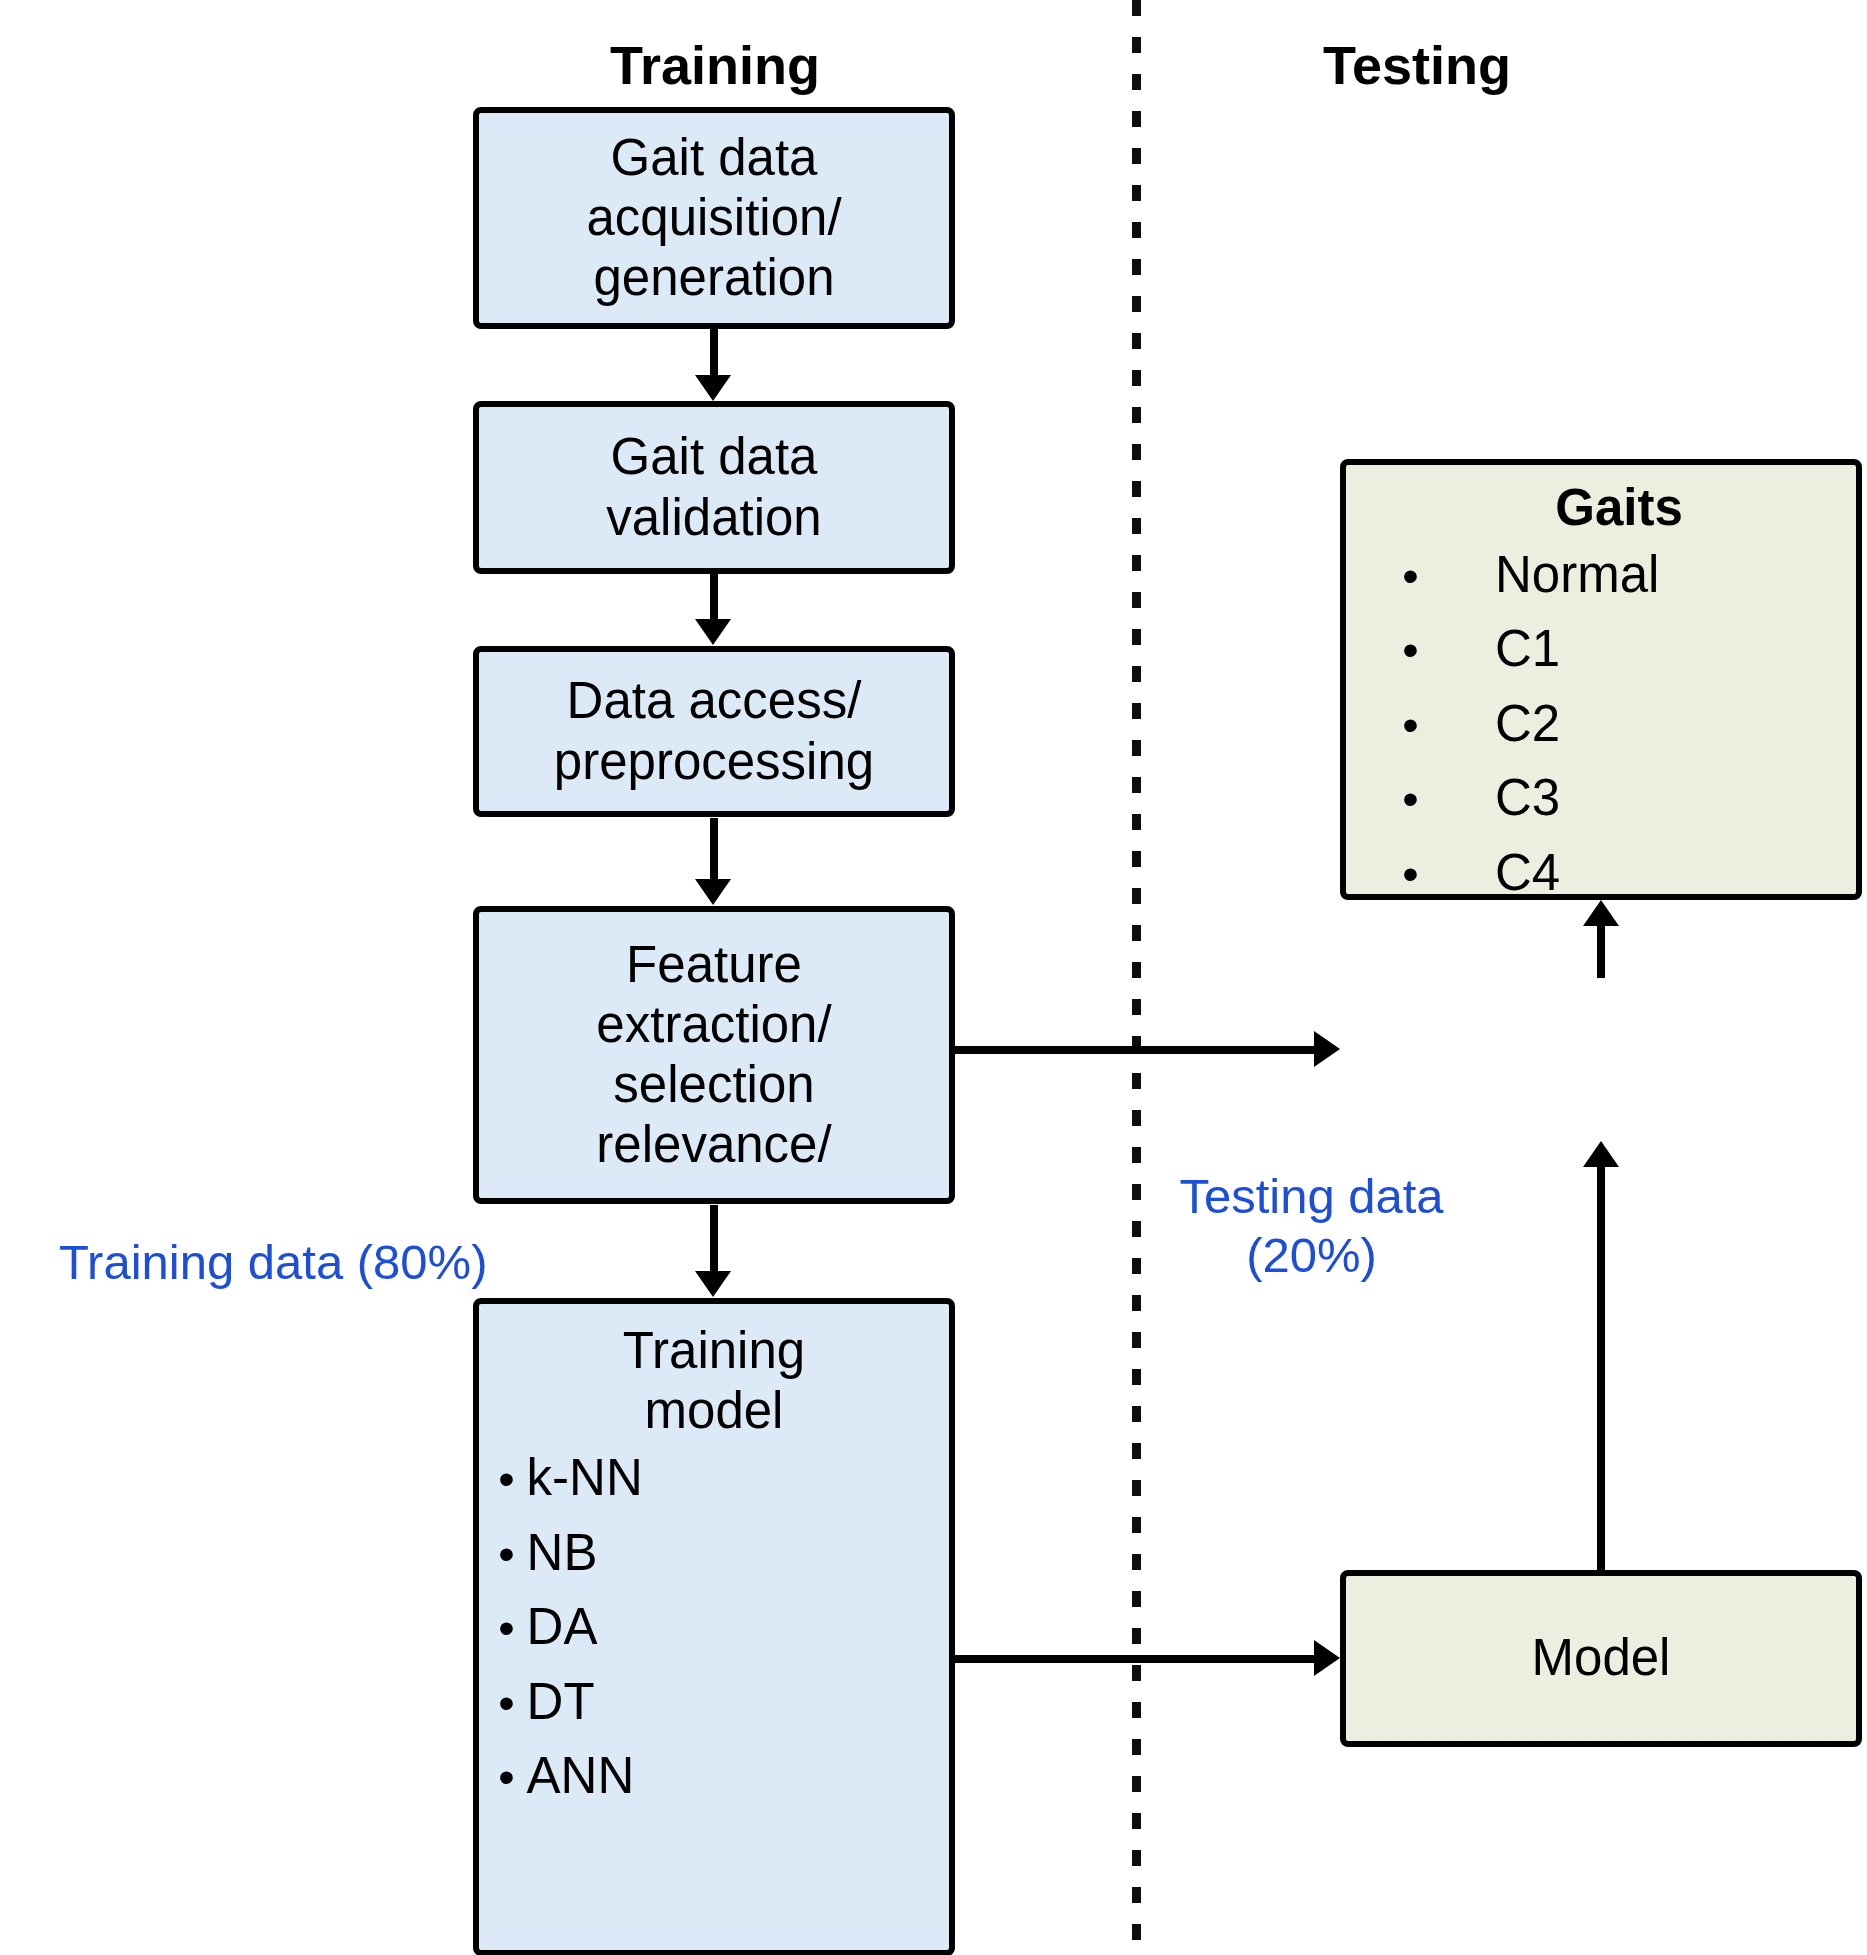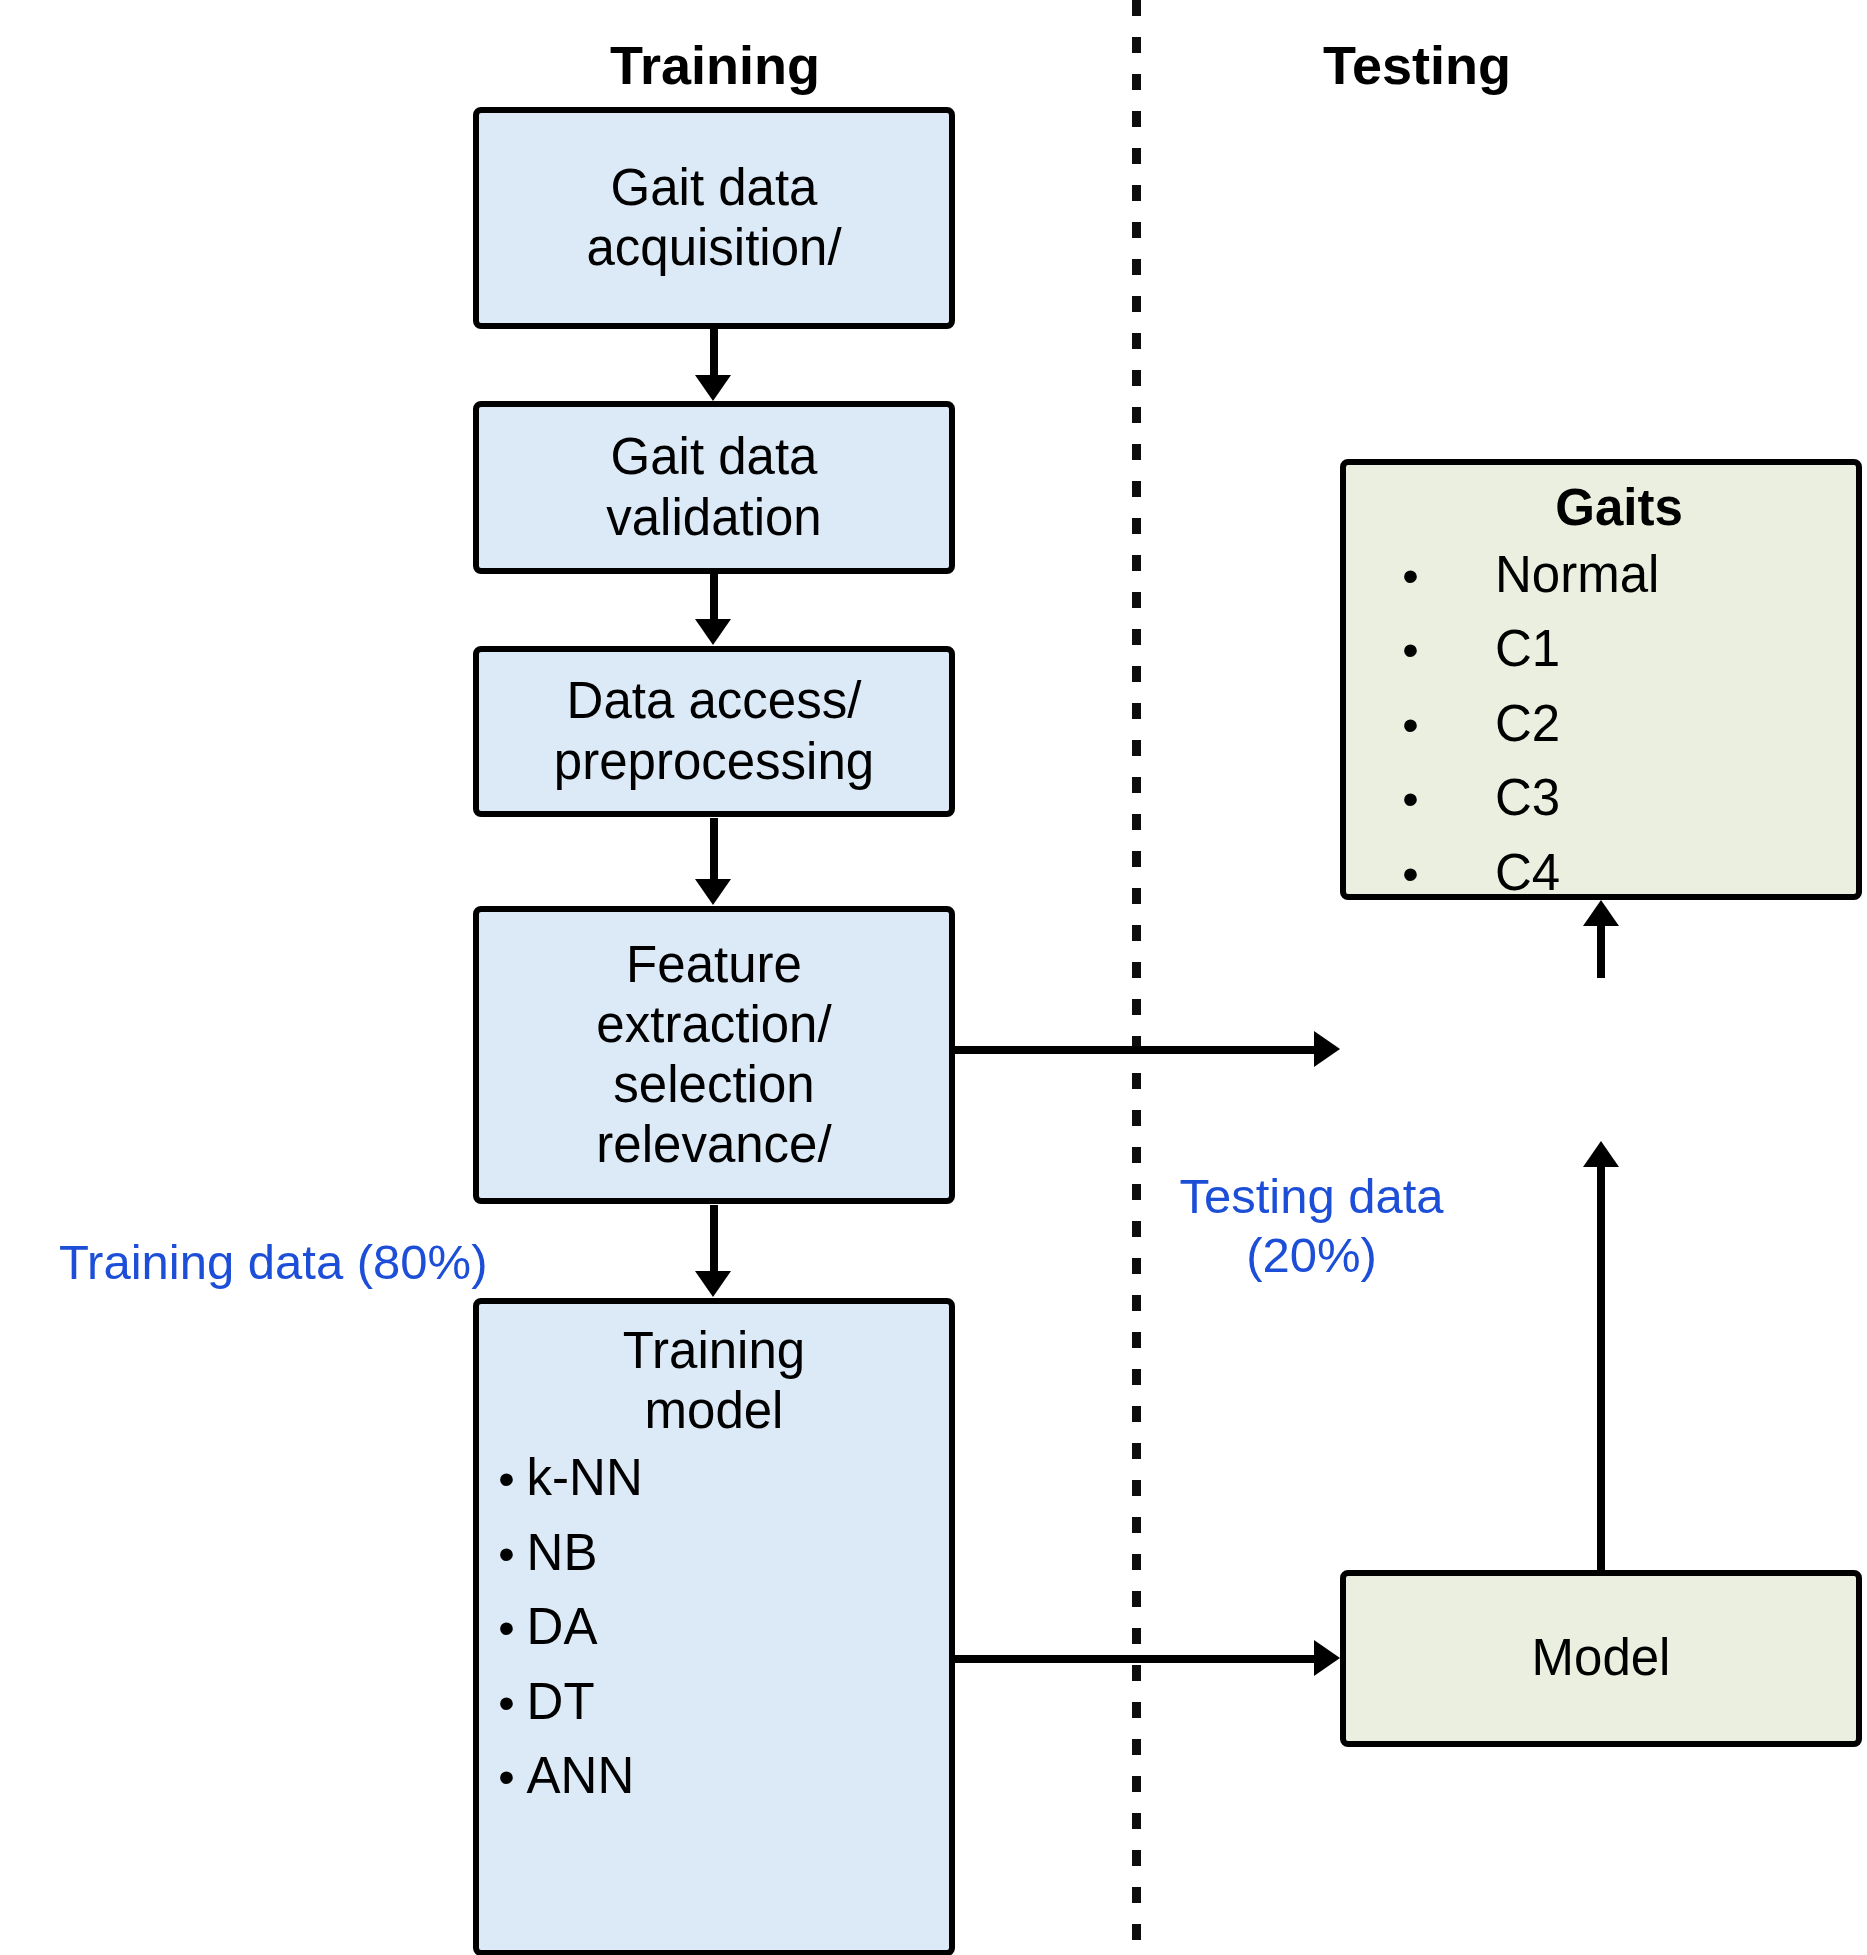--- a/index.html
+++ b/index.html
@@ -169,20 +169,21 @@
 <div id="canvas">
 
   <div class="col-title" id="title-training">Training</div>
   <div class="col-title" id="title-testing">Testing</div>
 
   <div id="divider"></div>
 
   <div class="node blue" id="node-acquisition">
     <span class="line">Gait data</span>
     <span class="line">acquisition/</span>
+    <span class="line">generation</span>
   </div>
 
   <div class="vline" style="left:710px; top:329px; height:47px;"></div>
   <div class="arrow-down" style="left:695px; top:375px;"></div>
 
   <div class="node blue" id="node-validation">
     <span class="line">Gait data</span>
     <span class="line">validation</span>
   </div>
 

